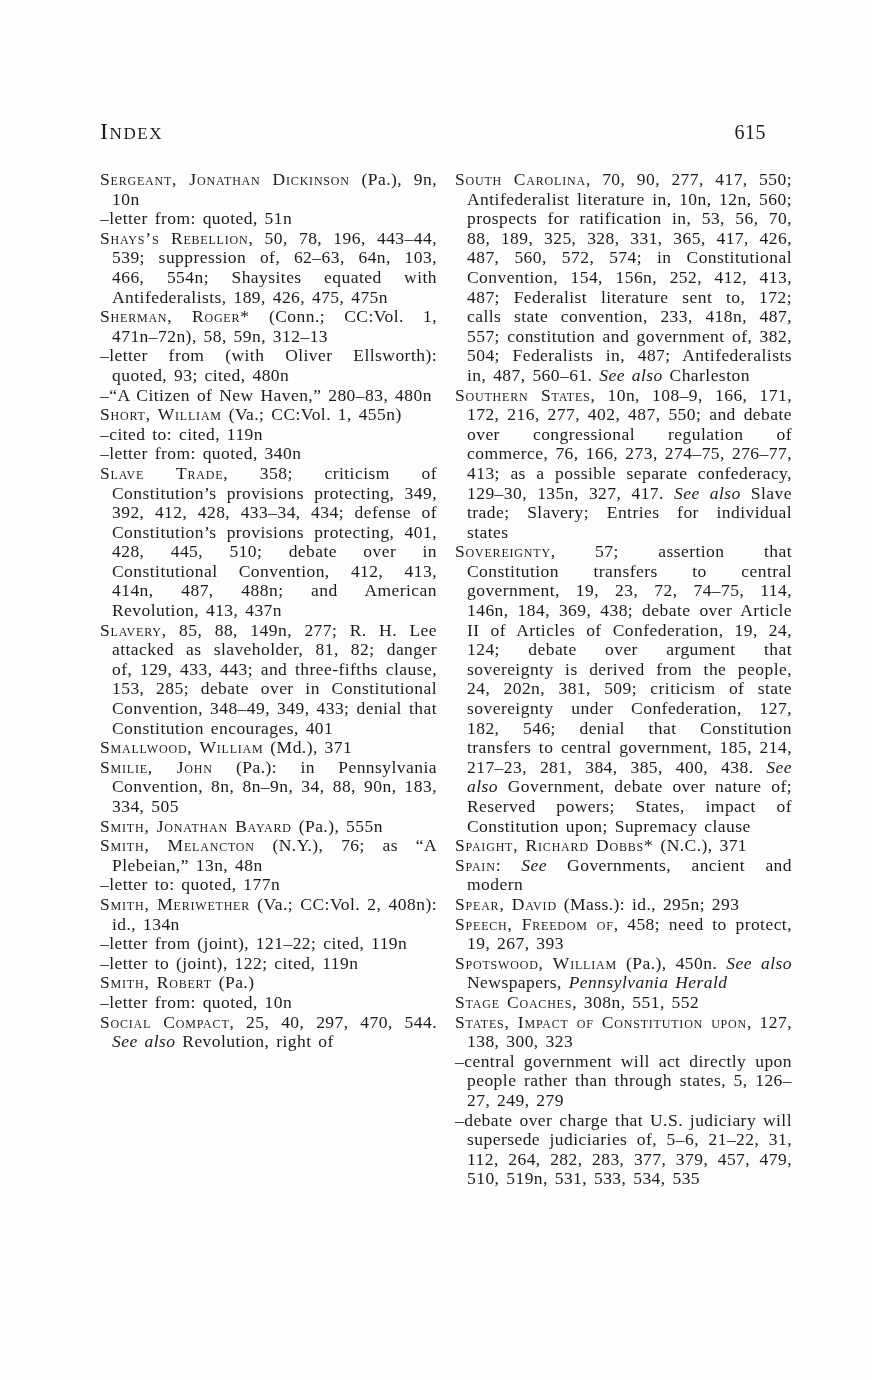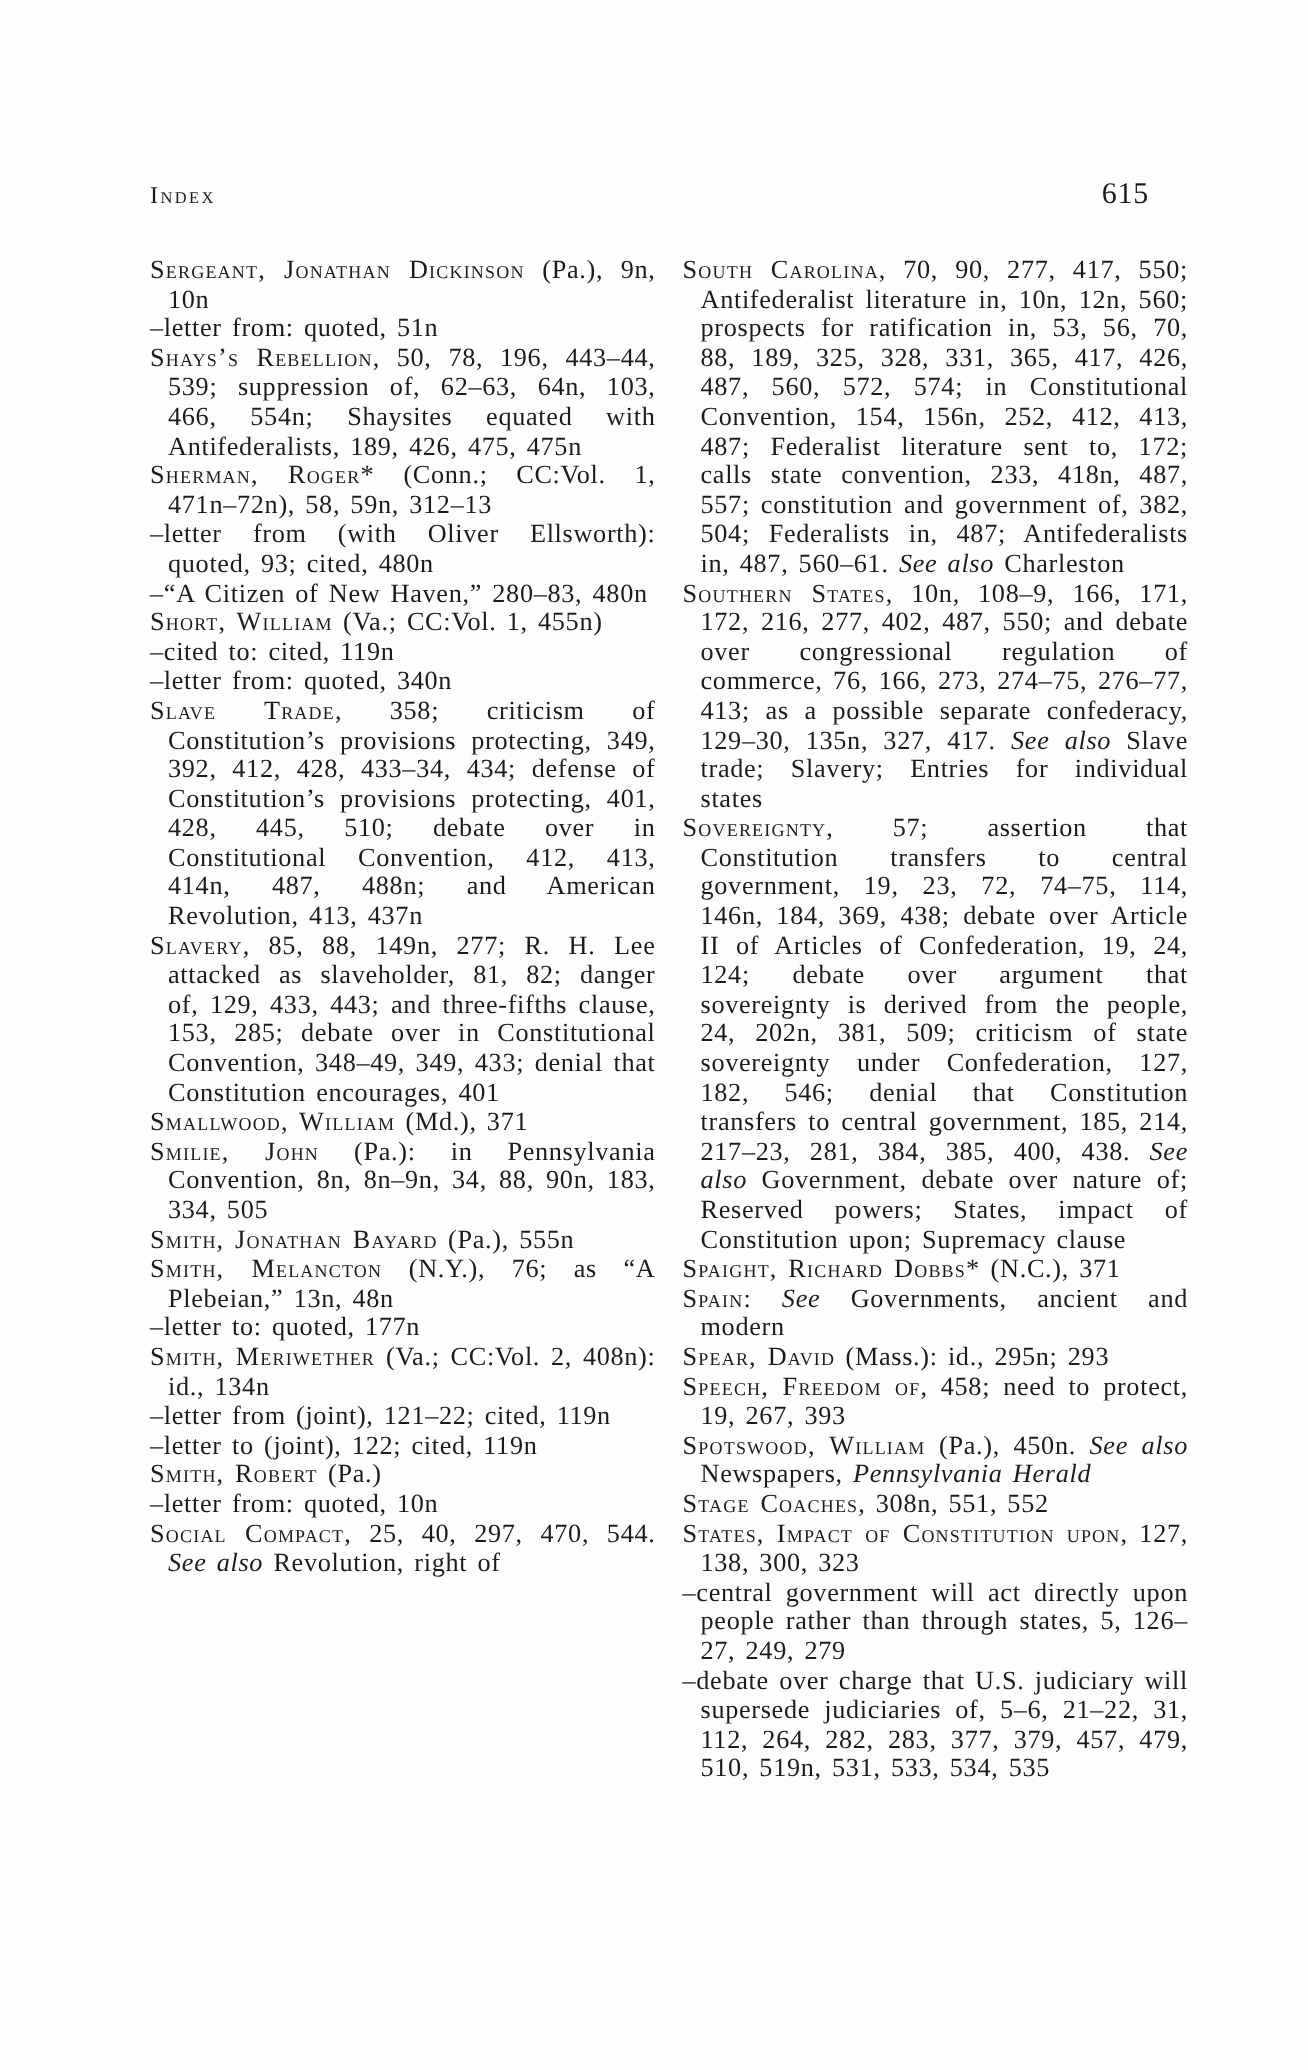--- a/index.html
+++ b/index.html
@@ -21,34 +21,34 @@
     position: absolute;
     left: 100px;
     top: 118px;
     width: 666px;
     display: flex;
     justify-content: space-between;
     align-items: baseline;
   }
   .running-head {
     font-variant: small-caps;
-    font-size: 16px;
+    font-size: 24px;
     letter-spacing: 1.6px;
   }
   .page-number {
     font-size: 20px;
     letter-spacing: 0.5px;
   }
   .columns {
     position: absolute;
     left: 100px;
     top: 170px;
     width: 692px;
     display: flex;
-    gap: 18px;
+    justify-content: space-between;
   }
   .col {
     width: 337px;
   }
   .entry {
     margin: 0;
     font-size: 17.5px;
     line-height: 19.6px;
     text-align: justify;
     letter-spacing: 0.45px;

